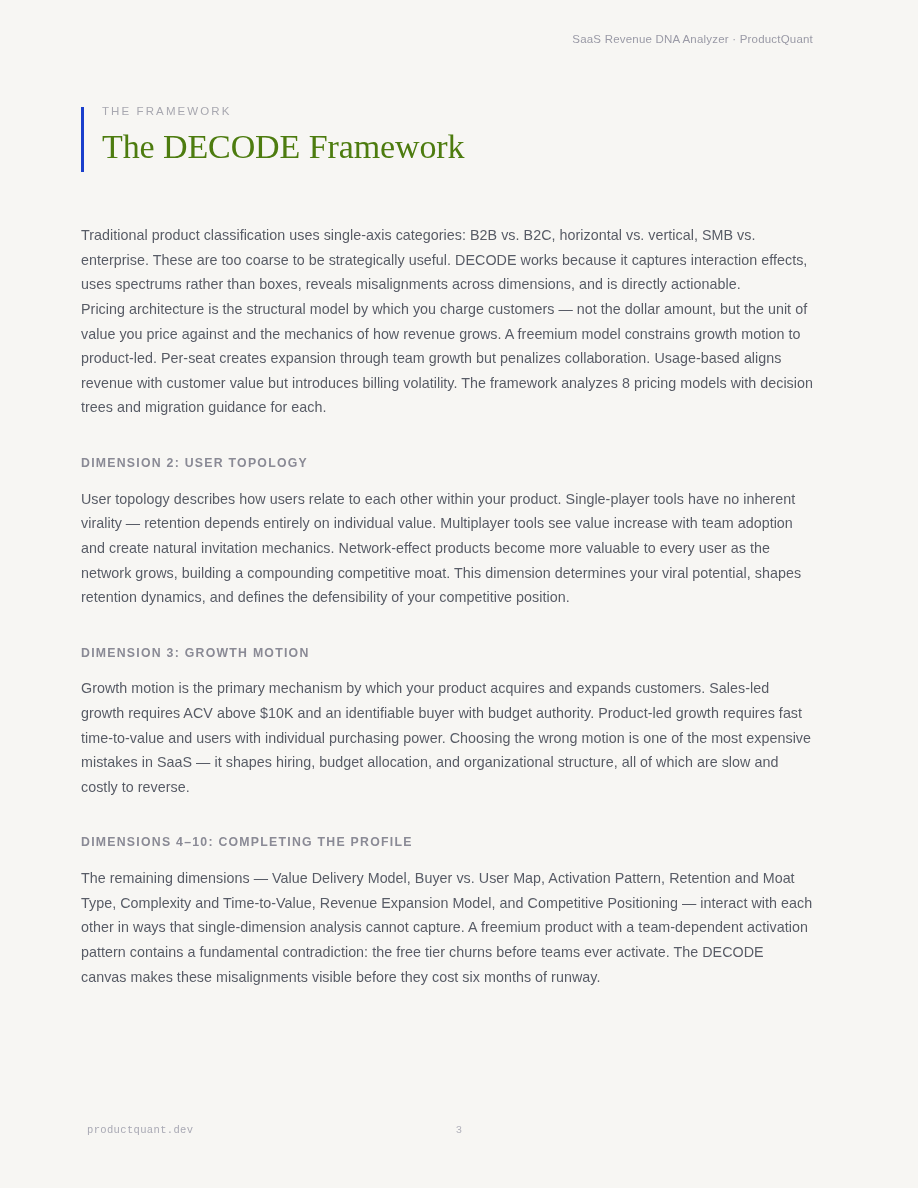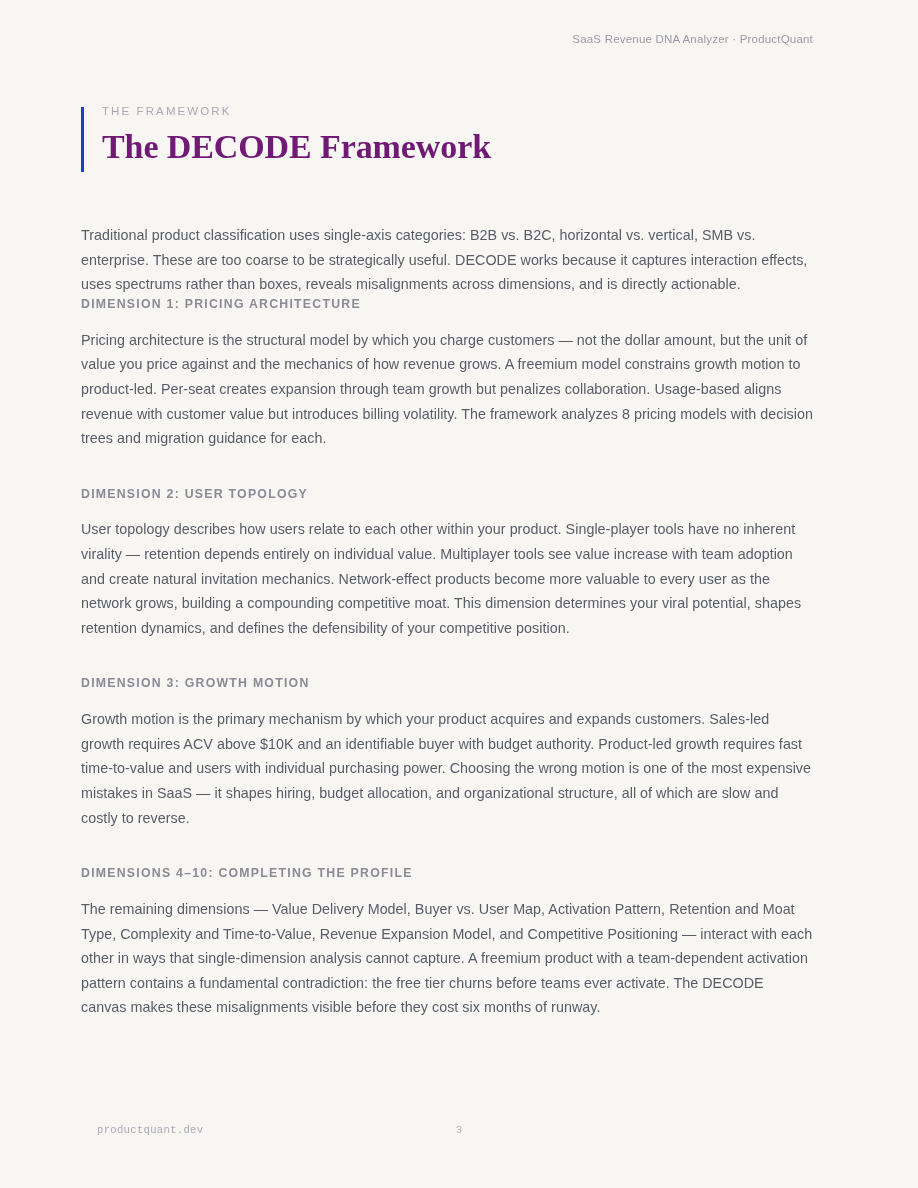--- a/index.html
+++ b/index.html
@@ -60,22 +60,22 @@
     font-size: 11.5px;
     letter-spacing: 2.1px;
     color: #a8a8b0;
     text-transform: uppercase;
     margin: 0 0 11px 0;
     line-height: 1;
   }
   .doc-title {
     font-family: "Liberation Serif", "DejaVu Serif", serif;
     font-size: 34px;
-    font-weight: 700;
-    color: #701a75;
+    font-weight: 400;
+    color: #4d7c0f;
     margin: 0;
     line-height: 1.08;
     letter-spacing: -0.1px;
   }
 
   
   .intro {
     margin: 0 0 39px 0;
   }
   .section {
@@ -104,21 +104,21 @@
   
   .footer {
     position: absolute;
     left: 81px;
     right: 81px;
     bottom: 50px;
     height: 14px;
   }
   .footer-left {
     position: absolute;
-    left: 16px;
+    left: 6px;
     top: 0;
     font-family: "Liberation Mono", "DejaVu Sans Mono", monospace;
     font-size: 10.5px;
     letter-spacing: 0.35px;
     color: #a9a9b4;
     white-space: nowrap;
   }
   .footer-page {
     position: absolute;
     left: 0;
@@ -141,21 +141,20 @@
 
     <div class="title-block">
       <div class="title-rule"></div>
       <div class="eyebrow">THE FRAMEWORK</div>
       <h1 class="doc-title">The DECODE Framework</h1>
     </div>
 
     <p class="body-text intro">Traditional product classification uses single-axis categories: B2B vs. B2C, horizontal vs. vertical, SMB vs. enterprise. These are too coarse to be strategically useful. DECODE works because it captures interaction effects, uses spectrums rather than boxes, reveals misalignments across dimensions, and is directly actionable.</p>
 
     <div class="section">
-      <h2 class="section-heading">DIMENSION 1: PRICING ARCHITECTURE</h2>
       <p class="body-text">Pricing architecture is the structural model by which you charge customers — not the dollar amount, but the unit of value you price against and the mechanics of how revenue grows. A freemium model constrains growth motion to product-led. Per-seat creates expansion through team growth but penalizes collaboration. Usage-based aligns revenue with customer value but introduces billing volatility. The framework analyzes 8 pricing models with decision trees and migration guidance for each.</p>
     </div>
 
     <div class="section">
       <h2 class="section-heading">DIMENSION 2: USER TOPOLOGY</h2>
       <p class="body-text">User topology describes how users relate to each other within your product. Single-player tools have no inherent virality — retention depends entirely on individual value. Multiplayer tools see value increase with team adoption and create natural invitation mechanics. Network-effect products become more valuable to every user as the network grows, building a compounding competitive moat. This dimension determines your viral potential, shapes retention dynamics, and defines the defensibility of your competitive position.</p>
     </div>
 
     <div class="section">
       <h2 class="section-heading">DIMENSION 3: GROWTH MOTION</h2>

